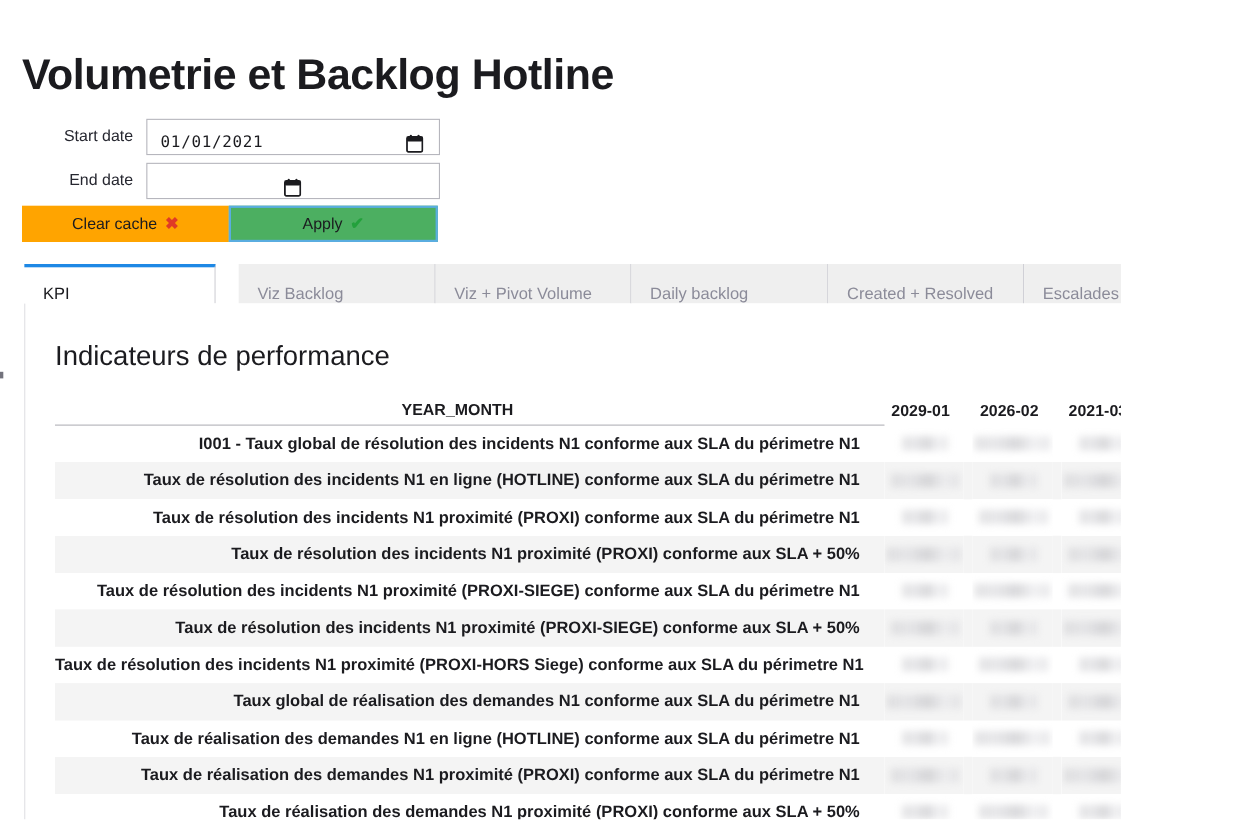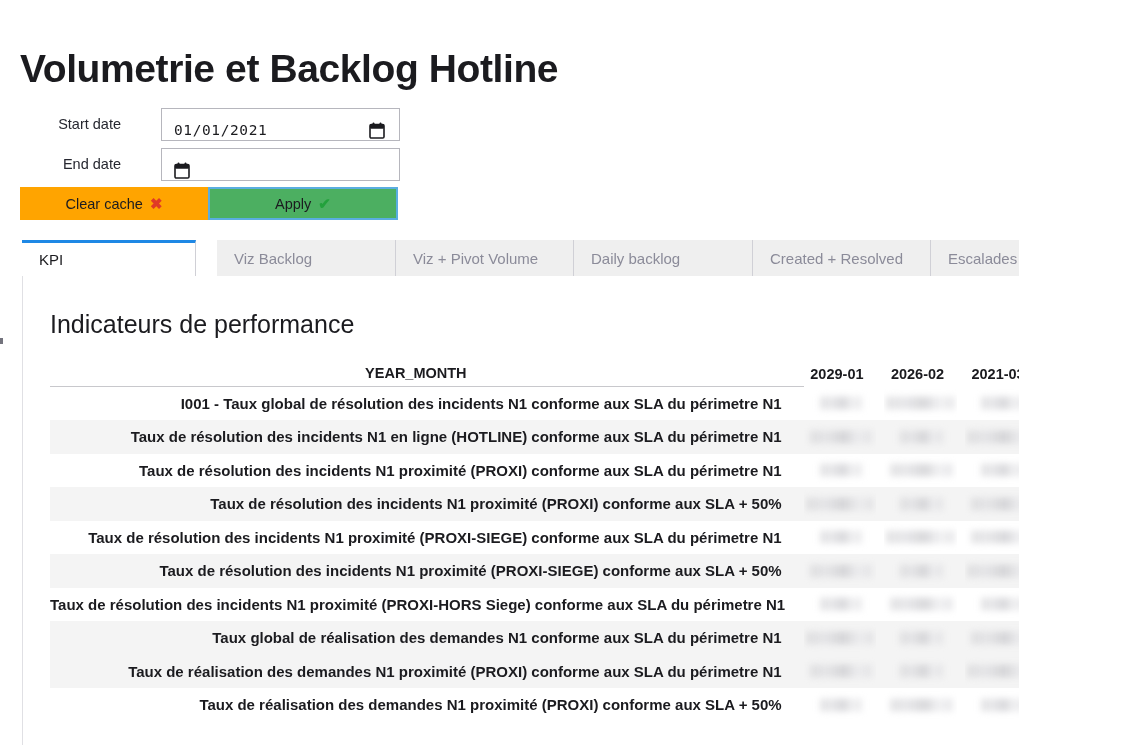--- a/index.html
+++ b/index.html
@@ -54,41 +54,41 @@
     position: absolute;
     left: 20px;
     top: 107px;
     width: 380px;
   }
   .field-row {
     display: flex;
     align-items: center;
     height: 34px;
     margin-bottom: 6px;
-    gap: 28px;
   }
   .field-label {
     width: 113px;
     text-align: right;
     padding-right: 12px;
     box-sizing: border-box;
     font-size: 14.5px;
     color: #262730;
     white-space: nowrap;
   }
   .date-input {
     position: relative;
     flex: 1;
     height: 33px;
     box-sizing: border-box;
     border: 1px solid #b6b6bd;
     background: #ffffff;
     display: flex;
     align-items: center;
     padding: 12px 8px 0 12px;
+    justify-content: center;
   }
   .date-value {
     flex: 1;
     font-family: "DejaVu Sans Mono", "Liberation Mono", monospace;
     font-size: 14.5px;
     letter-spacing: .6px;
     color: #1b1b1f;
     white-space: nowrap;
   }
   .cal-icon {
@@ -144,21 +144,21 @@
     width: 1121px;
     height: 36px;
     display: flex;
     align-items: flex-start;
     overflow: hidden;
   }
   .tab {
     height: 36px;
     box-sizing: border-box;
     display: flex;
-    align-items: center;
+    align-items: flex-end;
     padding-left: 17px;
     font-size: 15px;
     color: #8b8b99;
     background: #efefef;
     border-right: 1px solid #d0d0d6;
     white-space: nowrap;
     cursor: pointer;
     flex: 0 0 auto;
   }
   .tab.active {
@@ -524,20 +524,38 @@
           <td class="cell-gap"></td>
           <td class="cell-val">
               <span class="blur-chip"></span>
             </td>
           <td class="cell-gap"></td>
           <td class="cell-val">
               <span class="blur-chip narrow"></span>
             </td>
         </tr>
 
+        <tr>
+          <td class="cell-label">Taux de réalisation des demandes N1 en ligne (HOTLINE) conforme aux SLA du périmetre N1</td>
+          <td class="cell-val">
+              <span class="blur-chip narrow"></span>
+            </td>
+          <td class="cell-gap"></td>
+          <td class="cell-val">
+              <span class="blur-chip wide"></span>
+            </td>
+          <td class="cell-gap"></td>
+          <td class="cell-val">
+              <span class="blur-chip narrow"></span>
+            </td>
+          <td class="cell-gap"></td>
+          <td class="cell-val">
+              <span class="blur-chip"></span>
+            </td>
+        </tr>
 
         <tr class="alt">
           <td class="cell-label">Taux de réalisation des demandes N1 proximité (PROXI) conforme aux SLA du périmetre N1</td>
           <td class="cell-val">
               <span class="blur-chip"></span>
             </td>
           <td class="cell-gap"></td>
           <td class="cell-val">
               <span class="blur-chip narrow"></span>
             </td>

